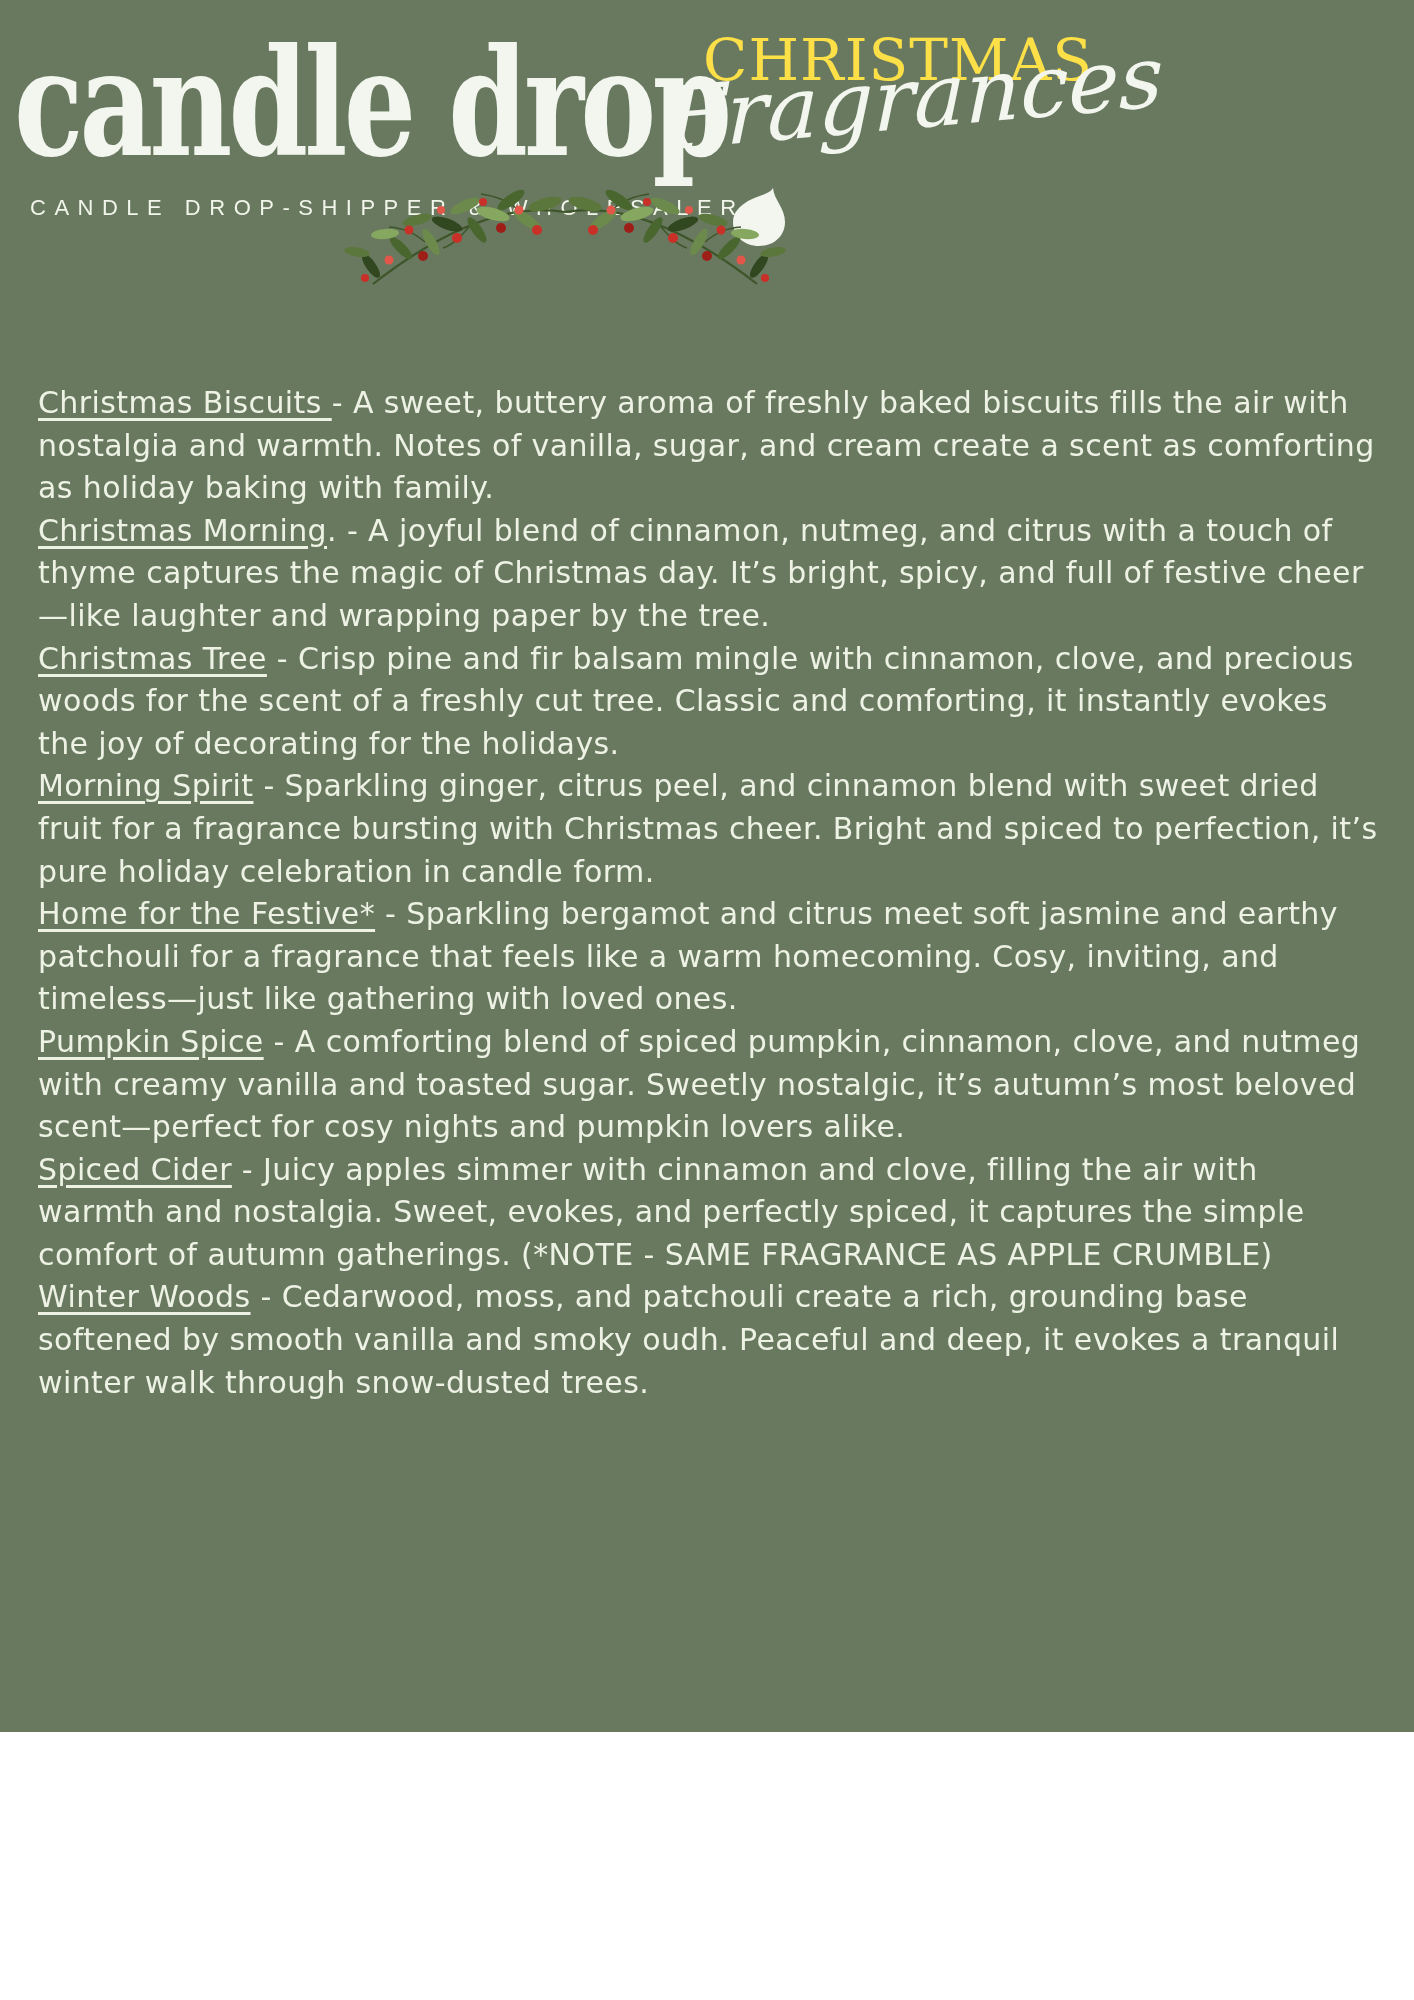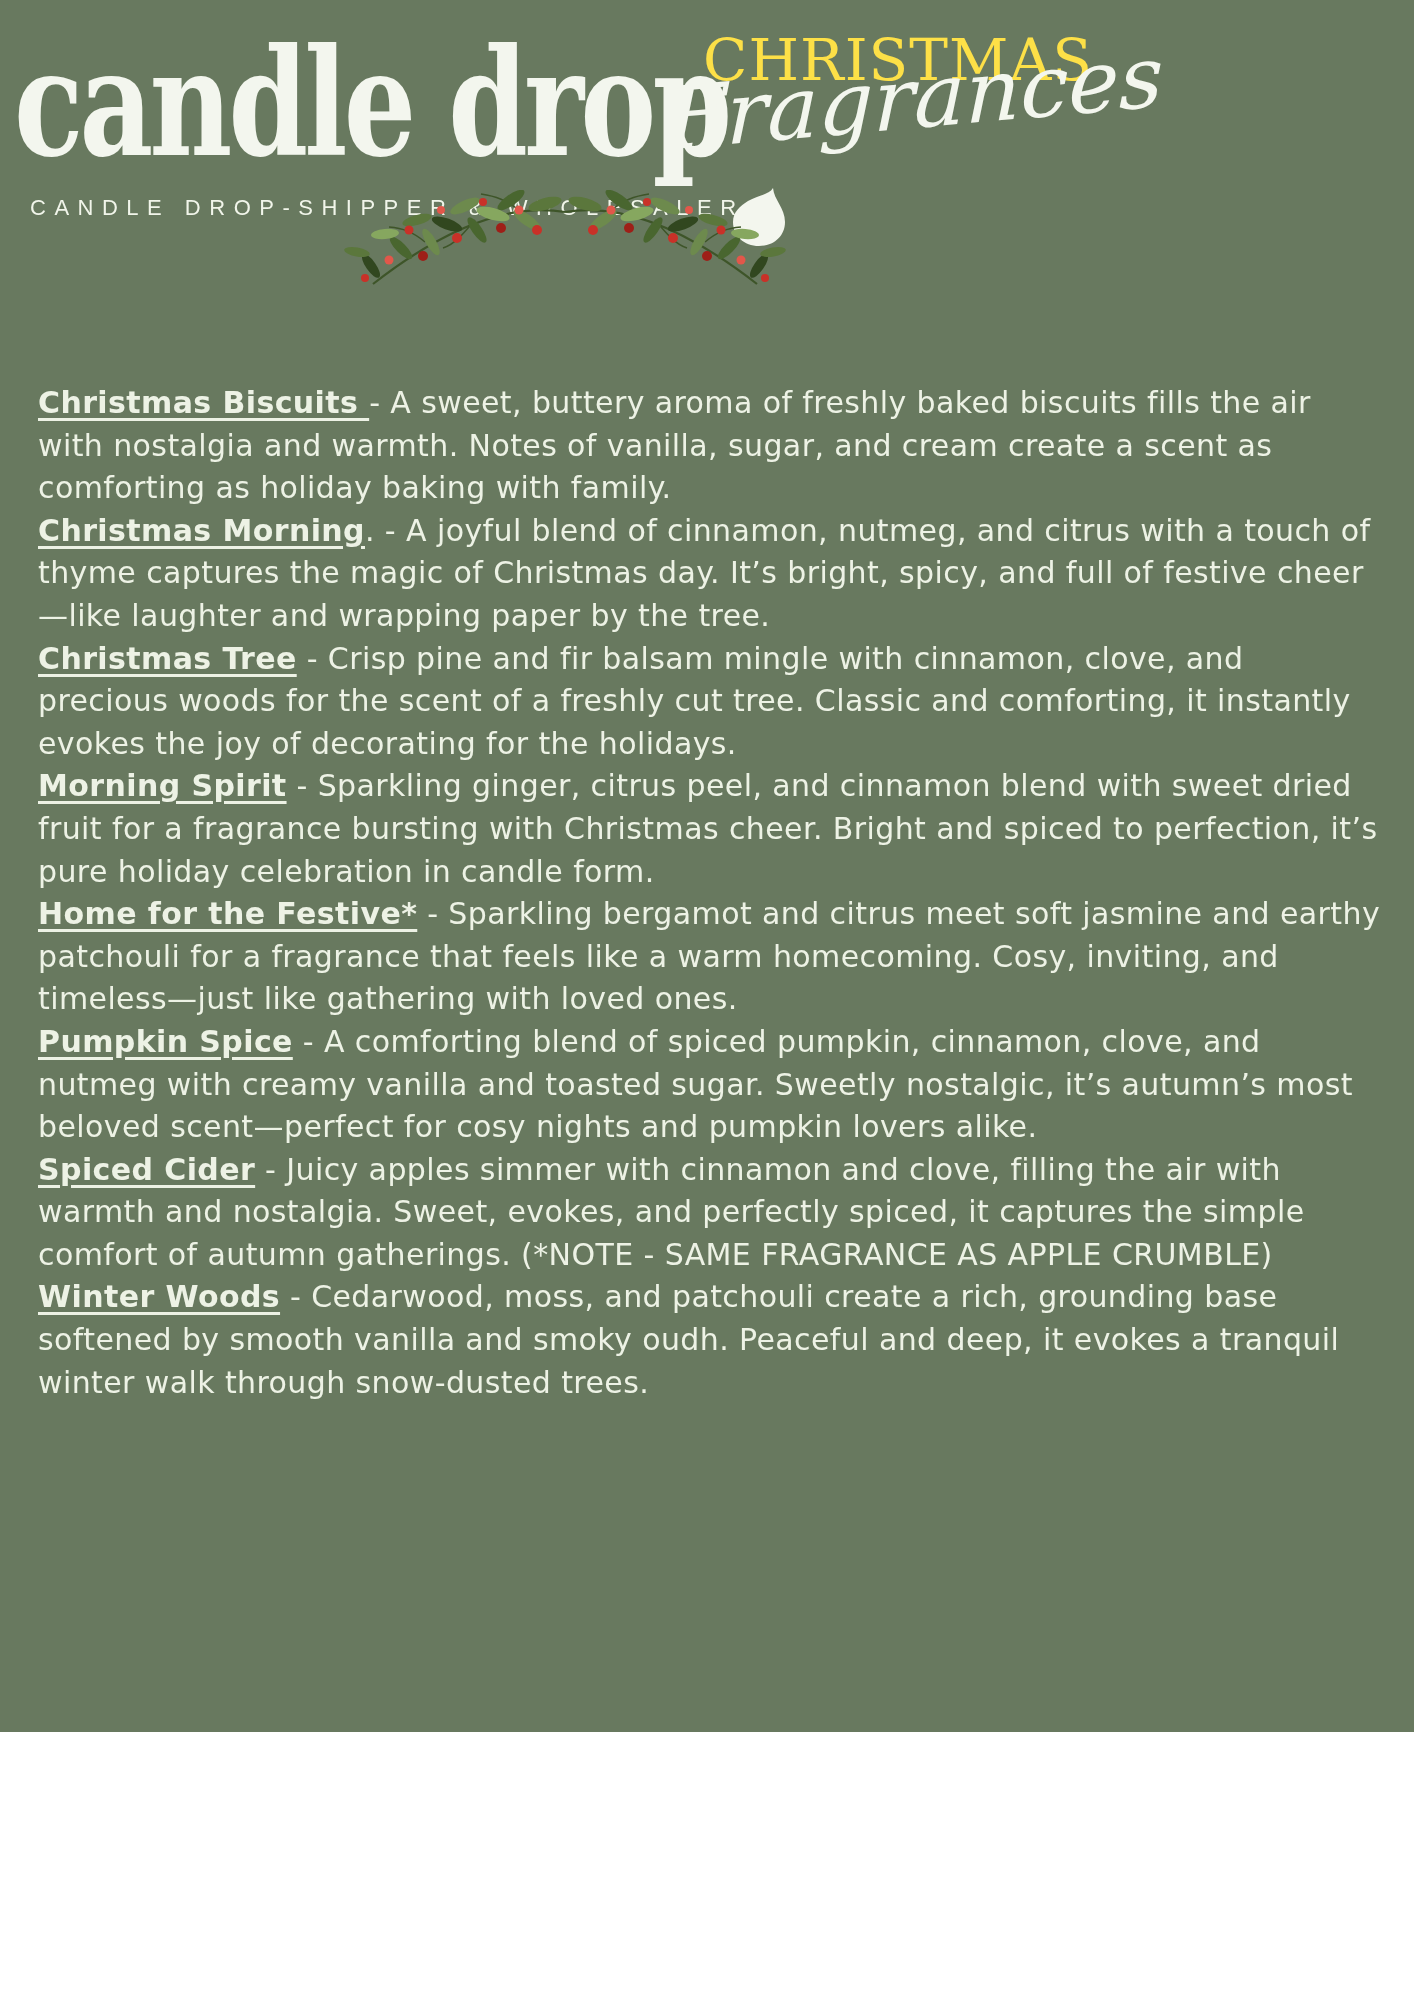--- a/index.html
+++ b/index.html
@@ -54,21 +54,21 @@
   
   .text-block{
     position:absolute;left:38px;top:382px;width:1344px;
     color:#edf2e5;
     font-size:30px;line-height:42.6px;
     letter-spacing:0.4px;
     text-align:left;
   }
   .text-block p{margin:0;}
   .frag-name{
-    font-weight:bold;
+    font-weight:normal;
     text-decoration:underline;
     text-decoration-thickness:2.5px;
     text-underline-offset:5px;
     text-align:right;
   }
   
   .divider-line{
     position:absolute;top:1917px;height:3px;
     background:#ecf1e3;border-radius:2px;
   }

